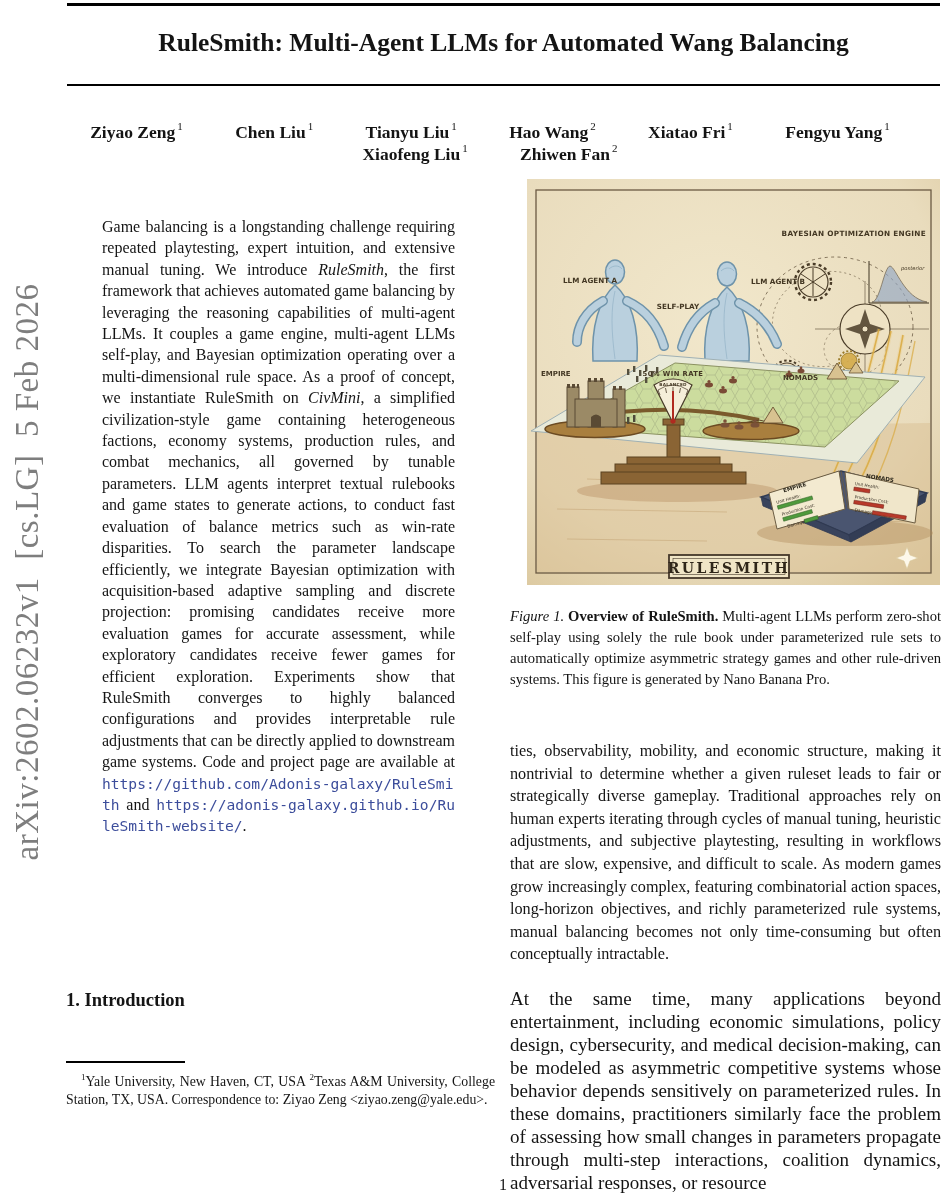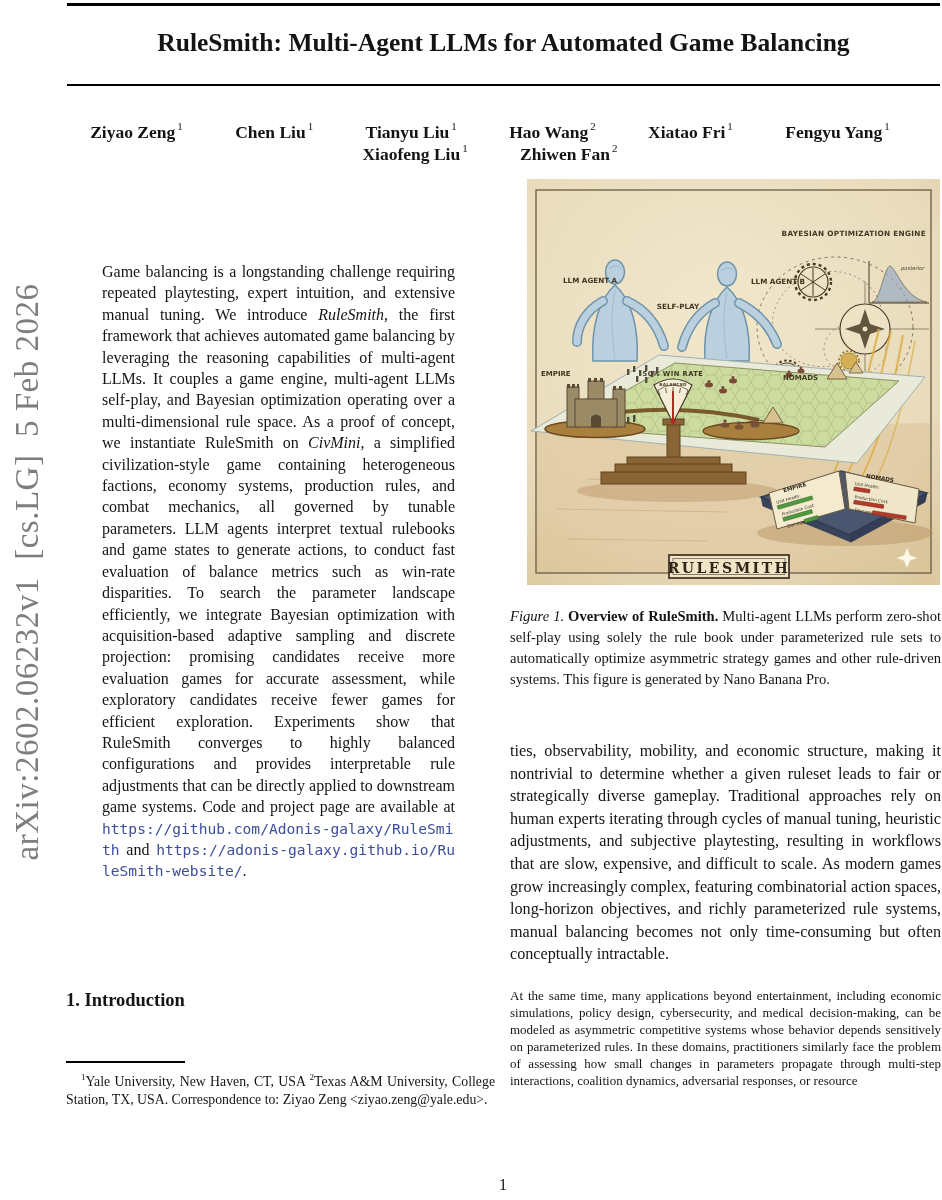--- a/index.html
+++ b/index.html
@@ -10,53 +10,53 @@
              transform-origin:center;white-space:pre;font-size:33px;color:#7e7e7e;letter-spacing:.5px;}
   .title{position:absolute;left:67px;top:28px;width:873px;text-align:center;
          font-size:25.5px;font-weight:bold;}
   .authors{position:absolute;left:40px;top:121px;width:900px;text-align:center;
            font-size:17.5px;font-weight:bold;}
   .authors .au{margin:0 24px;white-space:nowrap;}
   .authors sup{font-size:11px;font-weight:normal;position:relative;top:-1px;margin-left:2px;}
   .abs-head{position:absolute;left:66px;top:186px;width:429px;text-align:center;
             font-size:19.5px;font-weight:bold;}
   .abs-body{position:absolute;left:102px;top:216px;width:353px;text-align:justify;
-            font-size:16px;line-height:21.4px;margin-top:45px;}
+            font-size:16px;line-height:21.4px;}
   .it{font-style:italic;}
   .lnk{font-family:"DejaVu Sans Mono","Liberation Mono",monospace;font-size:14.6px;
        color:#3c4d9b;word-break:break-all;}
   .sec-head{position:absolute;left:66px;top:990px;width:429px;
             font-size:18.5px;font-weight:bold;}
   .intro{position:absolute;left:66px;top:985px;width:429px;text-align:justify;
          font-size:16.2px;line-height:23px;}
   .fnrule{position:absolute;left:66px;top:1061px;width:119px;height:1.5px;background:#000;}
   .footnote{position:absolute;left:66px;top:1068px;width:429px;text-align:justify;
             font-size:13.8px;line-height:18.2px;text-indent:15px;}
   .footnote sup{font-size:9px;}
   .figure-box{position:absolute;left:527px;top:179px;width:413px;height:406px;text-align:center;}
   .caption{position:absolute;left:510px;top:606px;width:431px;text-align:justify;
            font-size:14.6px;line-height:21px;}
   .cap-fig{font-style:italic;}
   .cap-bold{font-weight:bold;}
   .rc-p1{position:absolute;left:510px;top:740px;width:431px;text-align:justify;
          font-size:16.2px;line-height:22.6px;}
   .rc-p2{position:absolute;left:510px;top:987px;width:431px;text-align:justify;
-         font-size:13px;line-height:17px;}
+         font-size:19px;line-height:23px;}
   .pageno{position:absolute;left:66px;top:1176px;width:874px;text-align:center;font-size:16px;}
   .figlabel{font-family:"DejaVu Sans",sans-serif;font-weight:bold;fill:#433723;}
 </style>
 </head>
 <body>
 
 <div class="page">
 
   <div class="watermark">arXiv:2602.06232v1  [cs.LG]  5 Feb 2026</div>
 
   <div class="rule" style="left:67px;top:3px;width:873px;height:2.6px;"></div>
-  <div class="title">RuleSmith: Multi-Agent LLMs for Automated Game Balancing</div>
+  <div class="title">RuleSmith: Multi-Agent LLMs for Automated Wang Balancing</div>
   <div class="rule" style="left:67px;top:84px;width:873px;height:2.2px;"></div>
 
   <div class="authors">
     <span class="au"><span>Ziyao Zeng</span><sup>1</sup></span>
     <span class="au"><span>Chen Liu</span><sup>1</sup></span>
     <span class="au"><span>Tianyu Liu</span><sup>1</sup></span>
     <span class="au"><span>Hao Wang</span><sup>2</sup></span>
     <span class="au"><span>Xiatao Fri</span><sup>1</sup></span>
     <span class="au"><span>Fengyu Yang</span><sup>1</sup></span>
     <span class="au"><span>Xiaofeng Liu</span><sup>1</sup></span>

